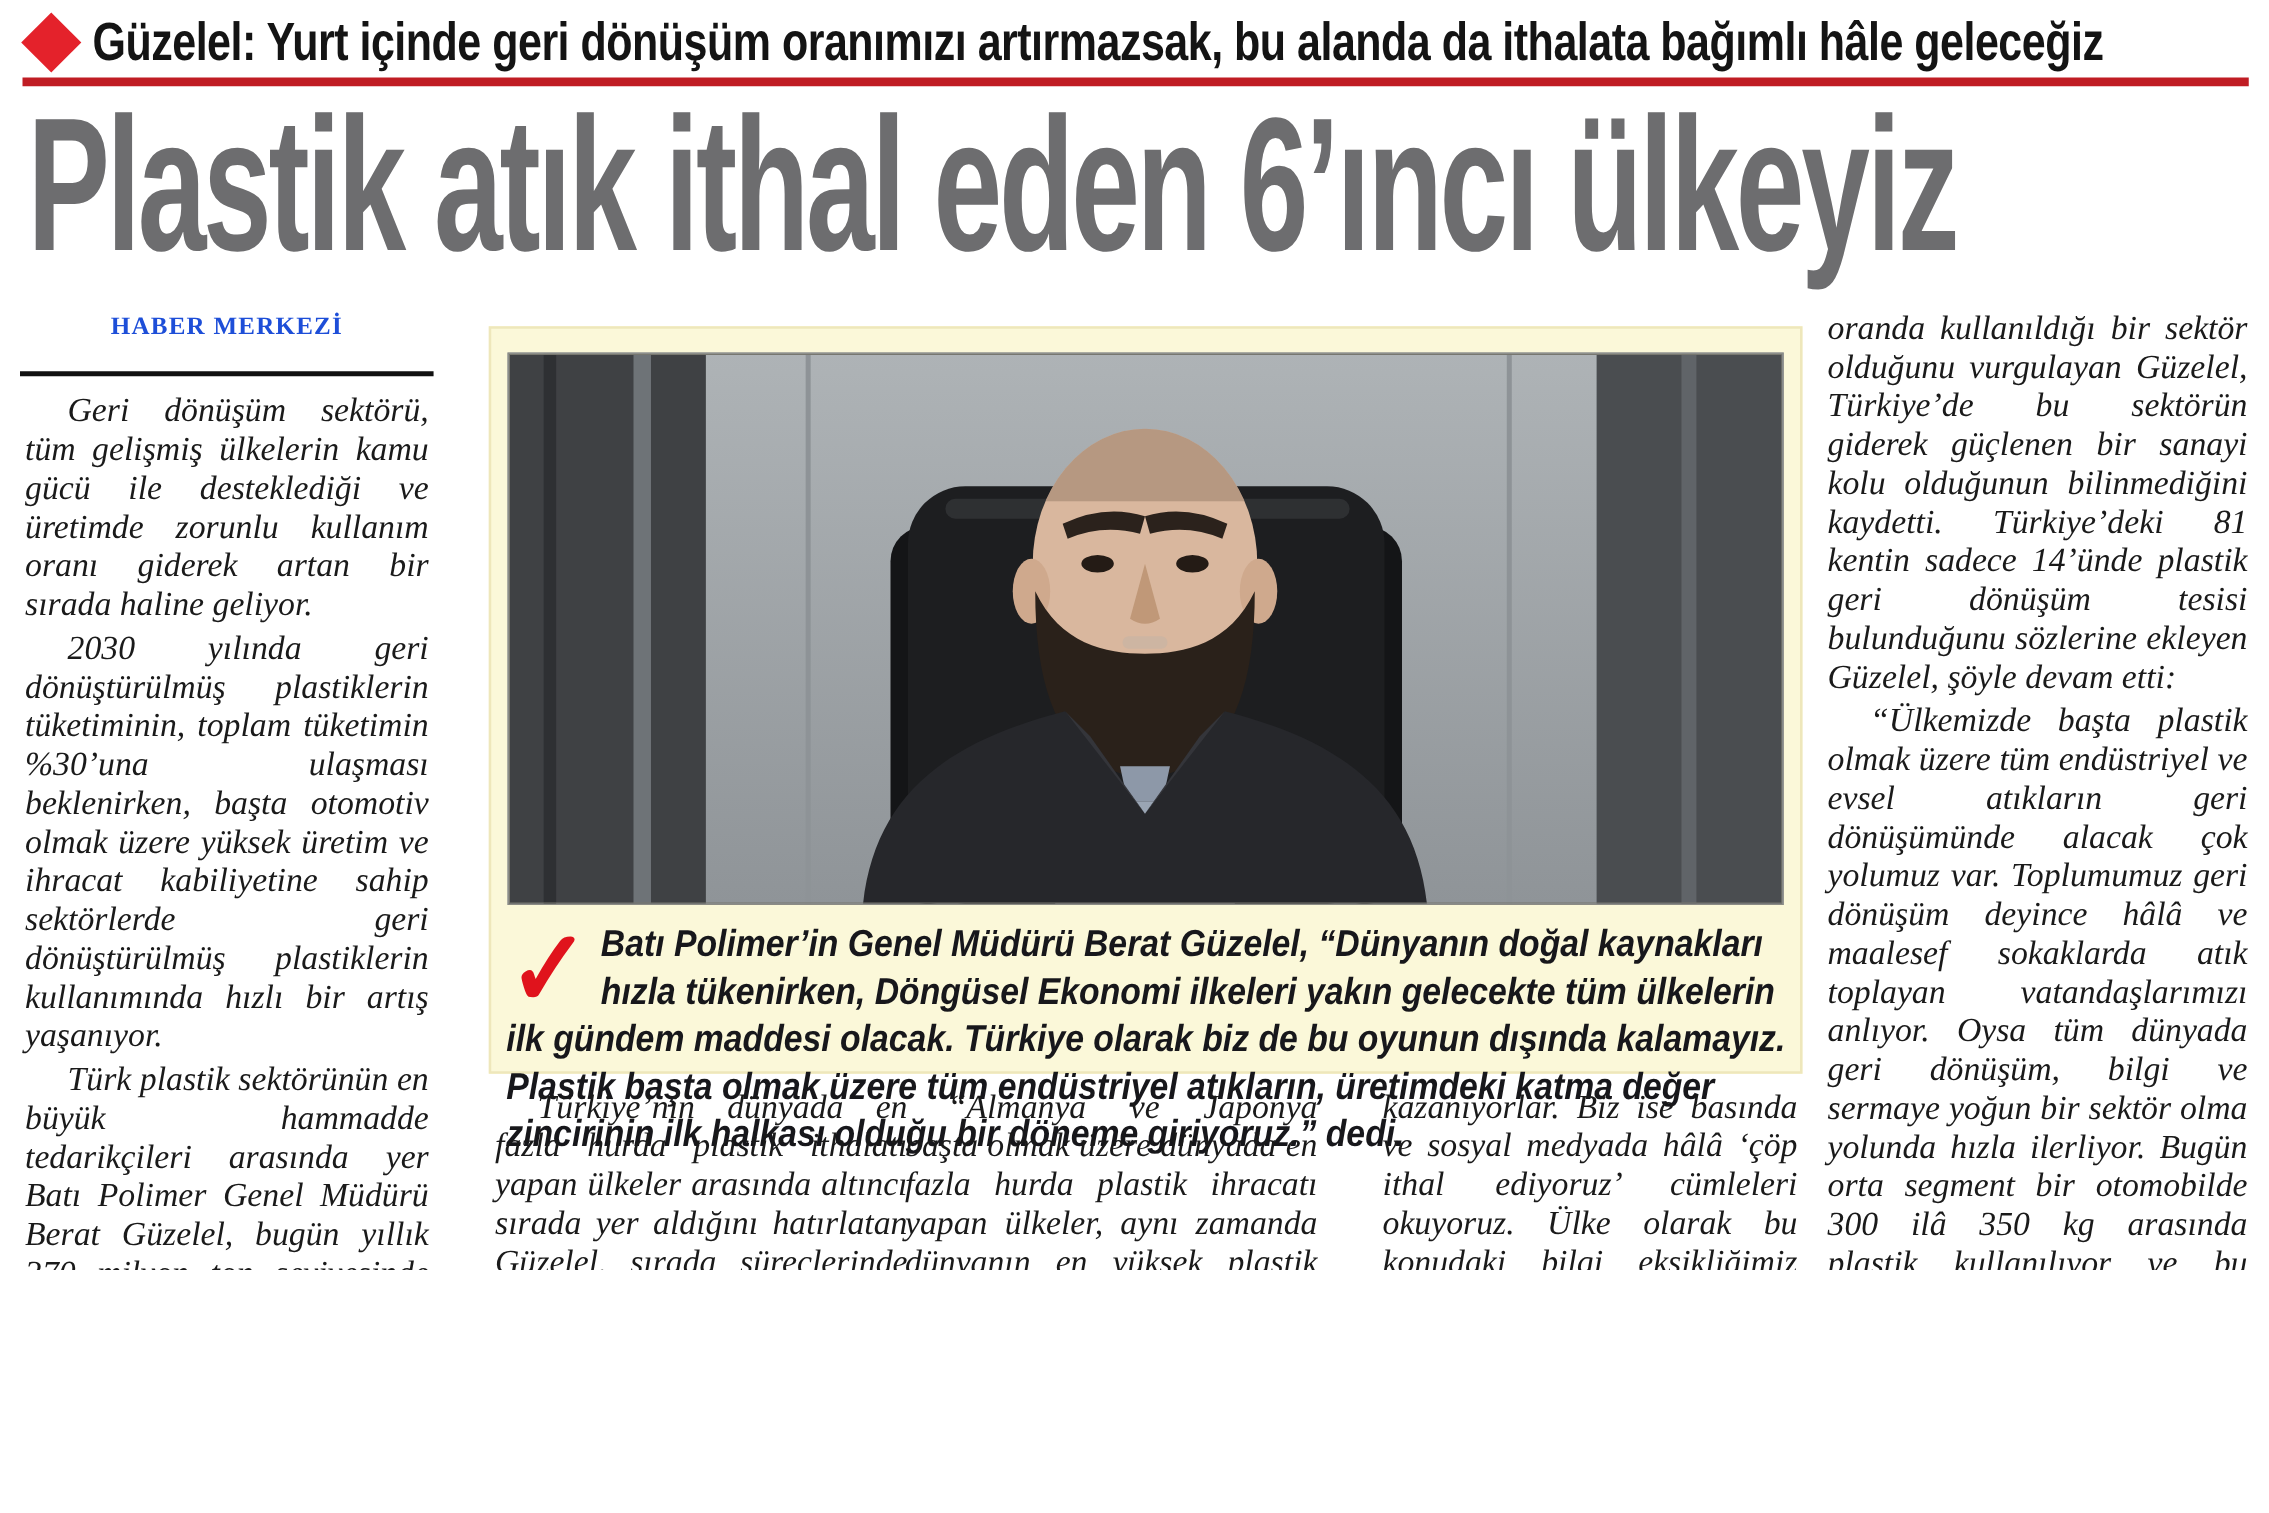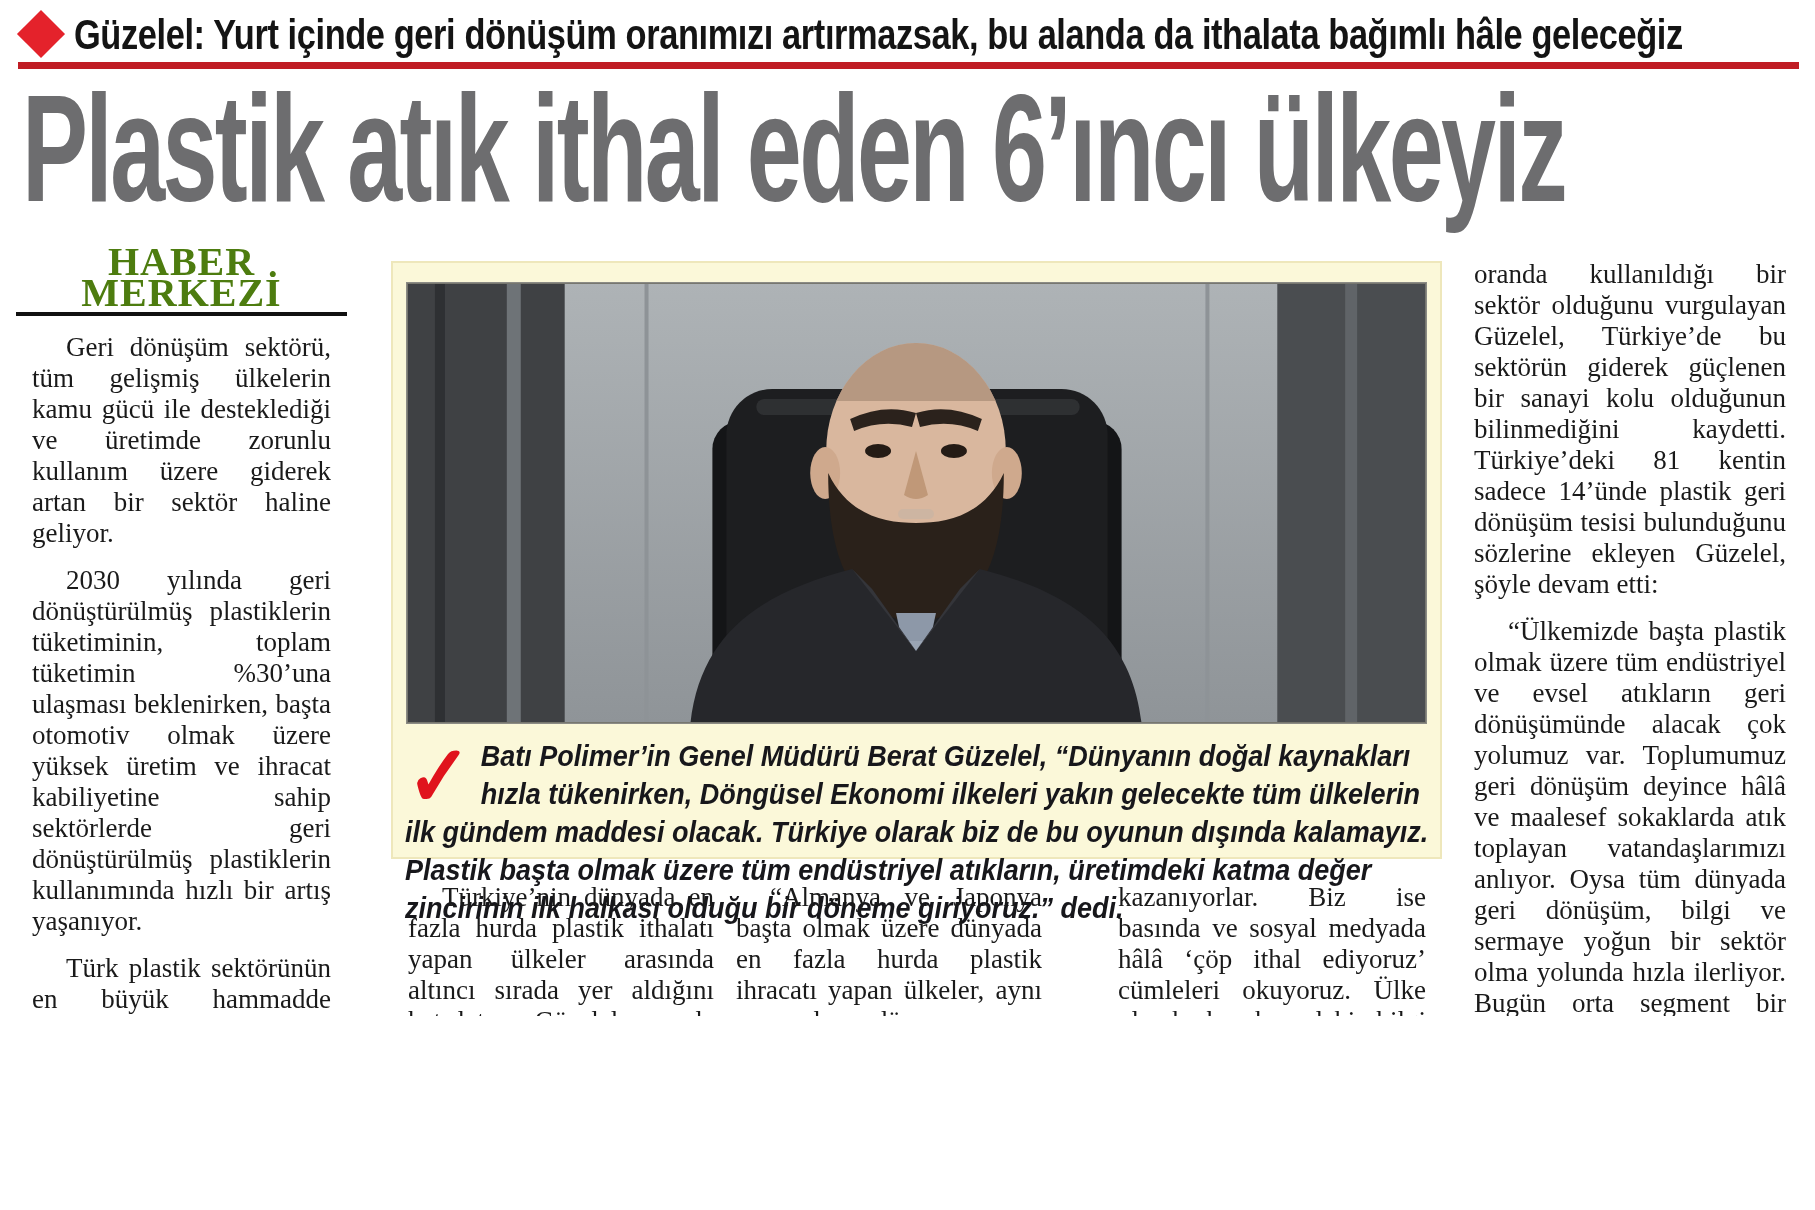--- a/index.html
+++ b/index.html
@@ -16,30 +16,30 @@
   
   .red-rule{position:absolute;left:18px;right:16px;top:62px;height:7px;background:#c01d24;}
 
   
   .headline{position:absolute;left:22px;top:68px;margin:0;font-family:"Liberation Sans",sans-serif;
             font-weight:bold;font-size:152px;line-height:160px;letter-spacing:-4px;color:#6d6d6f;
             white-space:nowrap;transform:scaleX(0.65);transform-origin:0 0;}
 
   
   .bodycol{position:absolute;font-size:27px;line-height:31px;text-align:justify;overflow:hidden;z-index:2;}
-  .bodycol p{margin:16px;text-indent:34px;}
+  .bodycol p{margin:4px;text-indent:34px;font-style:italic;}
   .bodycol p.no-indent{text-indent:0;}
   .col1{left:16px;top:246px;width:331px;height:964px;}
   .col2{left:392px;top:866px;width:338px;height:344px;}
   .col3{left:720px;top:866px;width:338px;height:344px;}
   .col4{left:1102px;top:866px;width:340px;height:344px;}
   .col5{left:1458px;top:243px;width:344px;height:967px;}
 
-  .byline{margin:0 0 12px 0;font-family:"Liberation Serif",serif;font-weight:bold;font-size:40px;
-          letter-spacing:1px;text-align:center;color:#4d7c0f;border-bottom:4px solid #111;padding-bottom:4px;}
+  .byline{margin:0 0 12px 0;font-family:"Liberation Serif",serif;font-weight:bold;font-size:20px;
+          letter-spacing:1px;text-align:center;color:#1d4ed8;border-bottom:4px solid #111;padding-bottom:20px;}
 
   
   .photo-box{position:absolute;left:391px;top:261px;width:1051px;height:598px;margin:0;
              background:#fbf8d9;border:2px solid #eee7bb;box-sizing:border-box;z-index:1;}
   .photo{position:absolute;left:13px;top:19px;width:1021px;height:442px;background:#9aa0a4;
          border:1px solid #8b8b85;box-sizing:border-box;overflow:hidden;}
   .photo svg{display:block;width:100%;height:100%;}
   .caption{position:absolute;left:12px;top:474px;width:1142px;margin:0;
            font-family:"Liberation Sans",sans-serif;font-weight:bold;font-style:italic;
            font-size:30px;line-height:38px;color:#17171b;transform:scaleX(0.90);transform-origin:0 0;}
@@ -59,21 +59,21 @@
     <span class="diamond"></span>
     <span class="kicker-text">Güzelel: Yurt içinde geri dönüşüm oranımızı artırmazsak, bu alanda da ithalata bağımlı hâle geleceğiz</span>
   </header>
 
   <div class="red-rule"></div>
 
   <h1 class="headline">Plastik atık ithal eden 6’ıncı ülkeyiz</h1>
 
   <section class="bodycol col1">
     <h2 class="byline">HABER MERKEZİ</h2>
-    <p>Geri dönüşüm sektörü, tüm gelişmiş ülkelerin kamu gücü ile desteklediği ve üretimde zorunlu kullanım üzere giderek artan bir sektör haline geliyor.</p>
+    <p>Geri dönüşüm sektörü, tüm gelişmiş ülkelerin kamu gücü ile desteklediği ve üretimde zorunlu kullanım oranı giderek artan bir sırada haline geliyor.</p>
     <p>2030 yılında geri dönüştürülmüş plastiklerin tüketiminin, toplam tüketimin %30’una ulaşması beklenirken, başta otomotiv olmak üzere yüksek üretim ve ihracat kabiliyetine sahip sektörlerde geri dönüştürülmüş plastiklerin kullanımında hızlı bir artış yaşanıyor.</p>
     <p>Türk plastik sektörünün en büyük hammadde tedarikçileri arasında yer Batı Polimer Genel Müdürü Berat Güzelel, bugün yıllık 370 milyon ton seviyesinde olan küresel plastik tüketiminin ancak yüzde 8’inin geri dönüştürüldüğüne dikkat çekerek, “Dünyanın doğal kaynakları hızla tükenirken, Döngüsel Ekonomi ilkeleri yakın gelecekte tüm ülkelerin ilk gündem maddesi olacak. Türkiye olarak biz de</p>
   </section>
 
   <figure class="photo-box">
     <div class="photo">
       <svg viewBox="0 0 1021 440" preserveAspectRatio="none">
         <defs>
           <linearGradient id="wallg" x1="0" y1="0" x2="0" y2="1">
             <stop offset="0" stop-color="#aeb3b6"></stop>

